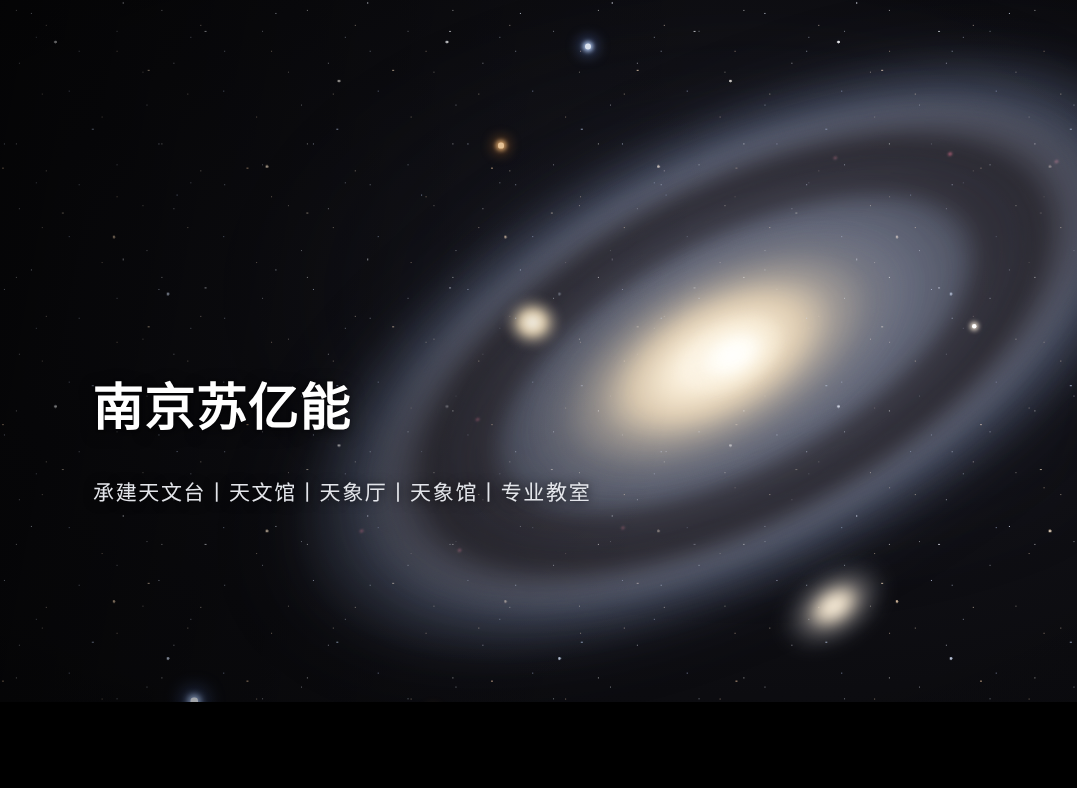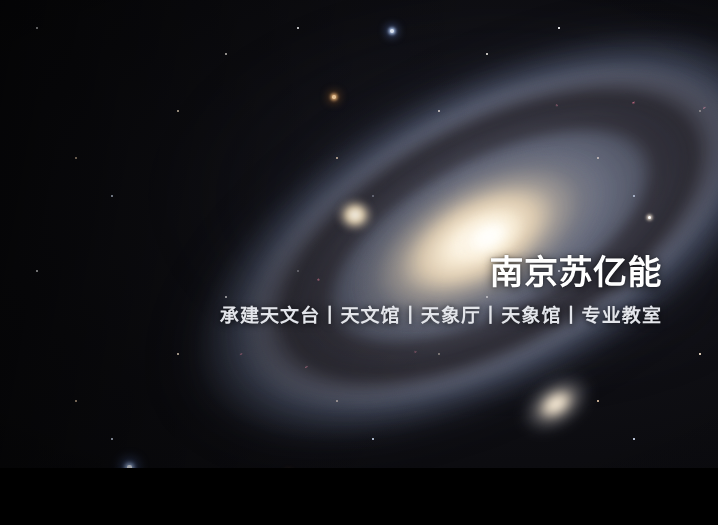--- a/index.html
+++ b/index.html
@@ -10,21 +10,20 @@
   }
 
   
   .hero{
     position:relative;
     width:718px;
     height:468px;
     overflow:hidden;
     background:#09090b;
     isolation:isolate;
-    text-align:right;
   }
 
   
   .space-base{
     position:absolute;
     inset:0;
     background:
       radial-gradient(ellipse 150% 120% at 68% 45%, #15151c 0%, #0c0c10 45%, #070708 100%);
     z-index:0;
   }
@@ -251,23 +250,24 @@
   .headline{
     color:#ffffff;
     font-size:34px;
     font-weight:700;
     line-height:1.58;
     letter-spacing:.5px;
     white-space:nowrap;
     text-shadow:0 2px 10px rgba(0,0,0,.72), 0 0 2px rgba(0,0,0,.5);
   }
   .subtitle{
+    margin-top:17px;
     color:#e3e5ea;
-    font-size:19px;
-    font-weight:700;
+    font-size:14px;
+    font-weight:400;
     letter-spacing:1.1px;
     white-space:nowrap;
     text-shadow:0 1px 7px rgba(0,0,0,.80);
   }
 </style>
 </head>
 <body>
 
 <div class="hero">
 

